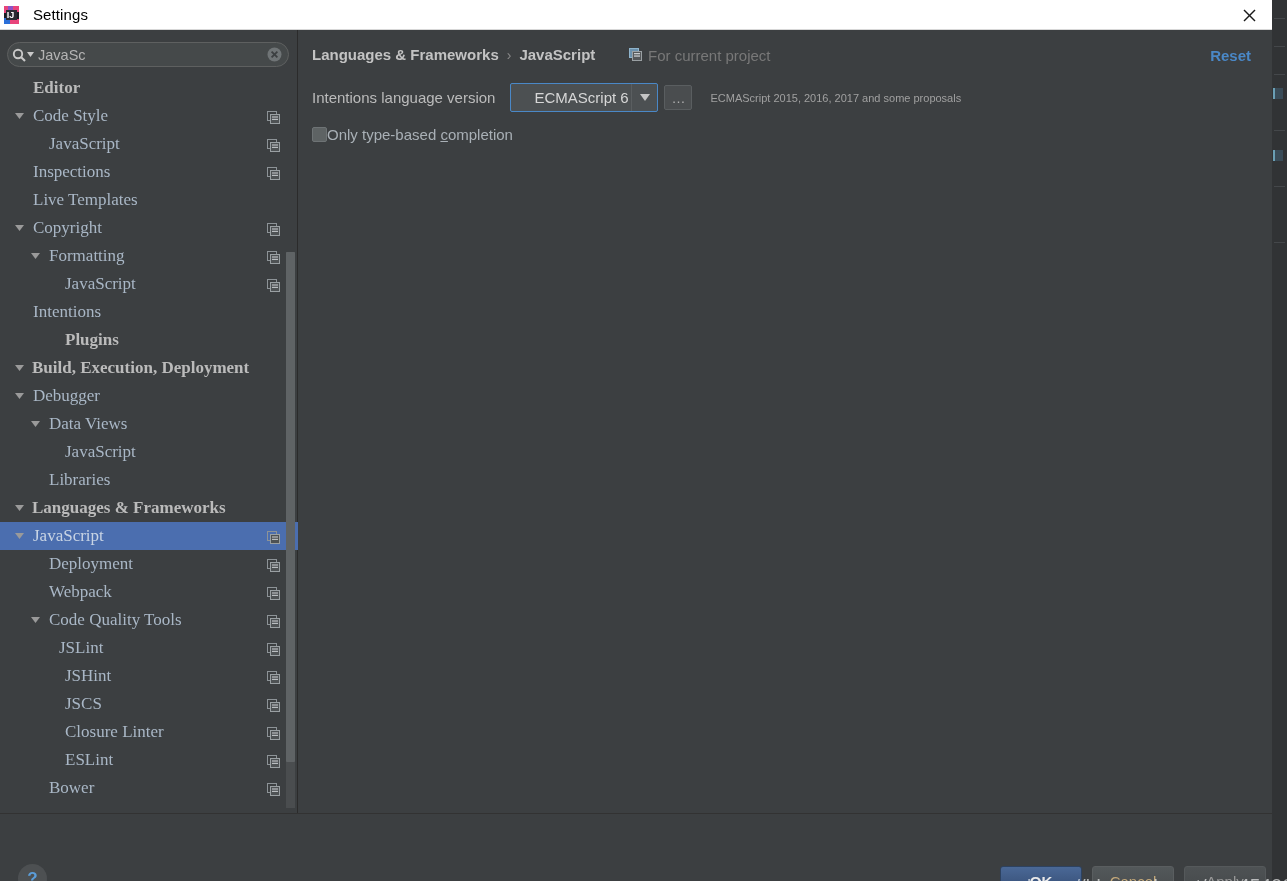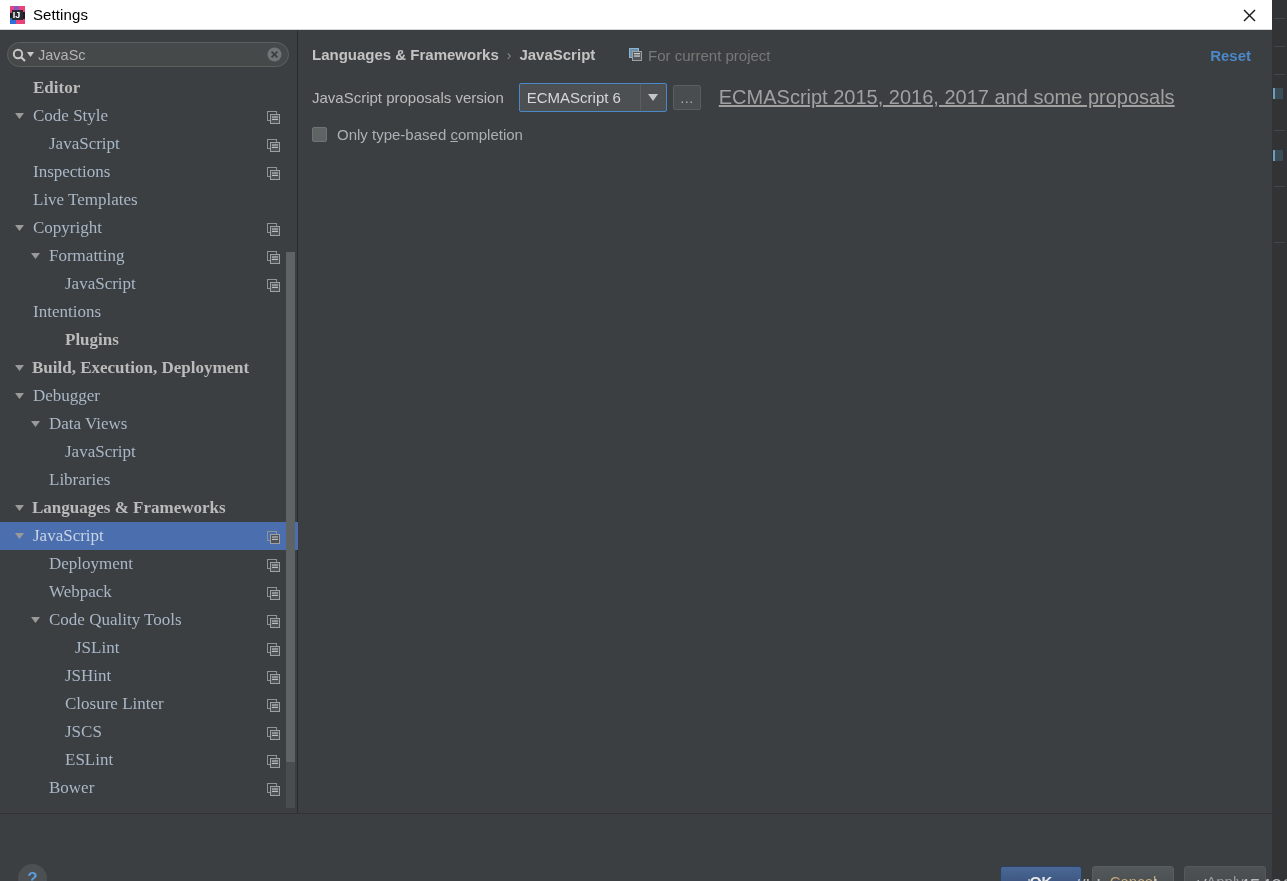--- a/index.html
+++ b/index.html
@@ -35,21 +35,21 @@
   }
 
   
   #titlebar {
     position: absolute; left: 0; top: 0;
     width: 1272px; height: 30px;
     background: #ffffff;
     border-bottom: 1px solid #d7d7d7;
   }
   #title-icon {
-    position: absolute; left: 9px; top: 6px;
+    position: absolute; left: 3px; top: 6px;
     width: 17px; height: 20px;
   }
   #title-text {
     position: absolute; left: 33px; top: 6px;
     font-size: 15px; color: #000000;
     letter-spacing: .1px;
   }
   #close-btn {
     position: absolute; right: 0; top: 0;
     width: 46px; height: 30px;
@@ -182,50 +182,49 @@
     width: 148px; height: 29px;
     background: #4c5052;
     border: 1px solid #4a88c7;
     border-radius: 2px;
     display: flex; align-items: stretch;
     cursor: default;
   }
   #combo-value {
     flex: 1;
     display: flex; align-items: center;
-    padding-left: 7px;
+    padding-left: 23px;
     font-size: 15px; color: #d7d7d7;
     white-space: nowrap; overflow: hidden;
   }
   #combo-arrow {
     width: 26px;
     border-left: 1px solid #5a5e60;
     display: flex; align-items: center; justify-content: center;
   }
   #ellipsis-btn {
     margin-left: 6px;
     width: 28px; height: 25px;
     background: #4a4d4f;
     border: 1px solid #5a5e60;
     border-radius: 2px;
     display: flex; align-items: center; justify-content: center;
     color: #b0b0b0; font-size: 14px; line-height: 1;
     cursor: default;
   }
   #version-desc {
     margin-left: 18px;
-    font-size: 20px; color: #a0a0a0;
+    font-size: 11px; color: #a0a0a0;
     white-space: nowrap;
-    text-decoration: underline;
   }
 
   
   #check-row {
     position: absolute; left: 14px; top: 96px;
-    display: flex; align-items: center; gap: 10px;
+    display: flex; align-items: center; 
     cursor: default;
   }
   #check-box {
     width: 15px; height: 15px;
     background: #5e6364;
     border: 1px solid #6e7375;
     border-radius: 2px;
   }
   #check-label { font-size: 15px; color: #a9b0b6; }
   #check-label u { text-decoration: underline; }
@@ -505,48 +504,48 @@
             </span>
             <span class="tree-label" style="left: 49px;">Code Quality Tools</span>
             <span class="tree-badge"><svg width="13" height="13" viewBox="0 0 13 13">
                 <rect x="0.5" y="0.5" width="9" height="9" fill="none" stroke="#8d9397"></rect>
                 <rect x="3.5" y="3.5" width="9" height="9" fill="#4e5254" stroke="#9aa0a3"></rect>
                 <rect x="5" y="5.4" width="6" height="1.2" fill="#b9bdc0"></rect>
                 <rect x="5" y="7.8" width="6" height="1.2" fill="#b9bdc0"></rect>
               </svg></span>
           </div>
           <div class="tree-row">
-            <span class="tree-label" style="left: 75px;">JSLint</span>
+            <span class="tree-label" style="left: 59px;">JSLint</span>
             <span class="tree-badge"><svg width="13" height="13" viewBox="0 0 13 13">
                 <rect x="0.5" y="0.5" width="9" height="9" fill="none" stroke="#8d9397"></rect>
                 <rect x="3.5" y="3.5" width="9" height="9" fill="#4e5254" stroke="#9aa0a3"></rect>
                 <rect x="5" y="5.4" width="6" height="1.2" fill="#b9bdc0"></rect>
                 <rect x="5" y="7.8" width="6" height="1.2" fill="#b9bdc0"></rect>
               </svg></span>
           </div>
           <div class="tree-row">
             <span class="tree-label" style="left: 65px;">JSHint</span>
             <span class="tree-badge"><svg width="13" height="13" viewBox="0 0 13 13">
                 <rect x="0.5" y="0.5" width="9" height="9" fill="none" stroke="#8d9397"></rect>
                 <rect x="3.5" y="3.5" width="9" height="9" fill="#4e5254" stroke="#9aa0a3"></rect>
                 <rect x="5" y="5.4" width="6" height="1.2" fill="#b9bdc0"></rect>
                 <rect x="5" y="7.8" width="6" height="1.2" fill="#b9bdc0"></rect>
               </svg></span>
           </div>
           <div class="tree-row">
+            <span class="tree-label" style="left: 65px;">JSCS</span>
+            <span class="tree-badge"><svg width="13" height="13" viewBox="0 0 13 13">
+                <rect x="0.5" y="0.5" width="9" height="9" fill="none" stroke="#8d9397"></rect>
+                <rect x="3.5" y="3.5" width="9" height="9" fill="#4e5254" stroke="#9aa0a3"></rect>
+                <rect x="5" y="5.4" width="6" height="1.2" fill="#b9bdc0"></rect>
+                <rect x="5" y="7.8" width="6" height="1.2" fill="#b9bdc0"></rect>
+              </svg></span>
+          </div>
+          <div class="tree-row">
             <span class="tree-label" style="left: 65px;">Closure Linter</span>
-            <span class="tree-badge"><svg width="13" height="13" viewBox="0 0 13 13">
-                <rect x="0.5" y="0.5" width="9" height="9" fill="none" stroke="#8d9397"></rect>
-                <rect x="3.5" y="3.5" width="9" height="9" fill="#4e5254" stroke="#9aa0a3"></rect>
-                <rect x="5" y="5.4" width="6" height="1.2" fill="#b9bdc0"></rect>
-                <rect x="5" y="7.8" width="6" height="1.2" fill="#b9bdc0"></rect>
-              </svg></span>
-          </div>
-          <div class="tree-row">
-            <span class="tree-label" style="left: 65px;">JSCS</span>
             <span class="tree-badge"><svg width="13" height="13" viewBox="0 0 13 13">
                 <rect x="0.5" y="0.5" width="9" height="9" fill="none" stroke="#8d9397"></rect>
                 <rect x="3.5" y="3.5" width="9" height="9" fill="#4e5254" stroke="#9aa0a3"></rect>
                 <rect x="5" y="5.4" width="6" height="1.2" fill="#b9bdc0"></rect>
                 <rect x="5" y="7.8" width="6" height="1.2" fill="#b9bdc0"></rect>
               </svg></span>
           </div>
           <div class="tree-row">
             <span class="tree-label" style="left: 65px;">ESLint</span>
             <span class="tree-badge"><svg width="13" height="13" viewBox="0 0 13 13">
@@ -587,21 +586,21 @@
             <rect x="5" y="5" width="6" height="1.3" fill="#c8cccf"></rect>
             <rect x="5" y="7.4" width="6" height="1.3" fill="#c8cccf"></rect>
           </svg>
         </span>
         <span>For current project</span>
       </div>
 
       <div id="reset-link">Reset</div>
 
       <div id="lang-row">
-        <span id="lang-label">JavaScript proposals version</span>
+        <span id="lang-label">Intentions language version</span>
         <div id="combo">
           <div id="combo-value">ECMAScript 6</div>
           <div id="combo-arrow">
             <svg width="10" height="7" viewBox="0 0 10 7">
               <polygon points="0,0 10,0 5,7" fill="#c4c4c4"></polygon>
             </svg>
           </div>
         </div>
         <div id="ellipsis-btn">…</div>
         <span id="version-desc">ECMAScript 2015, 2016, 2017 and some proposals</span>

